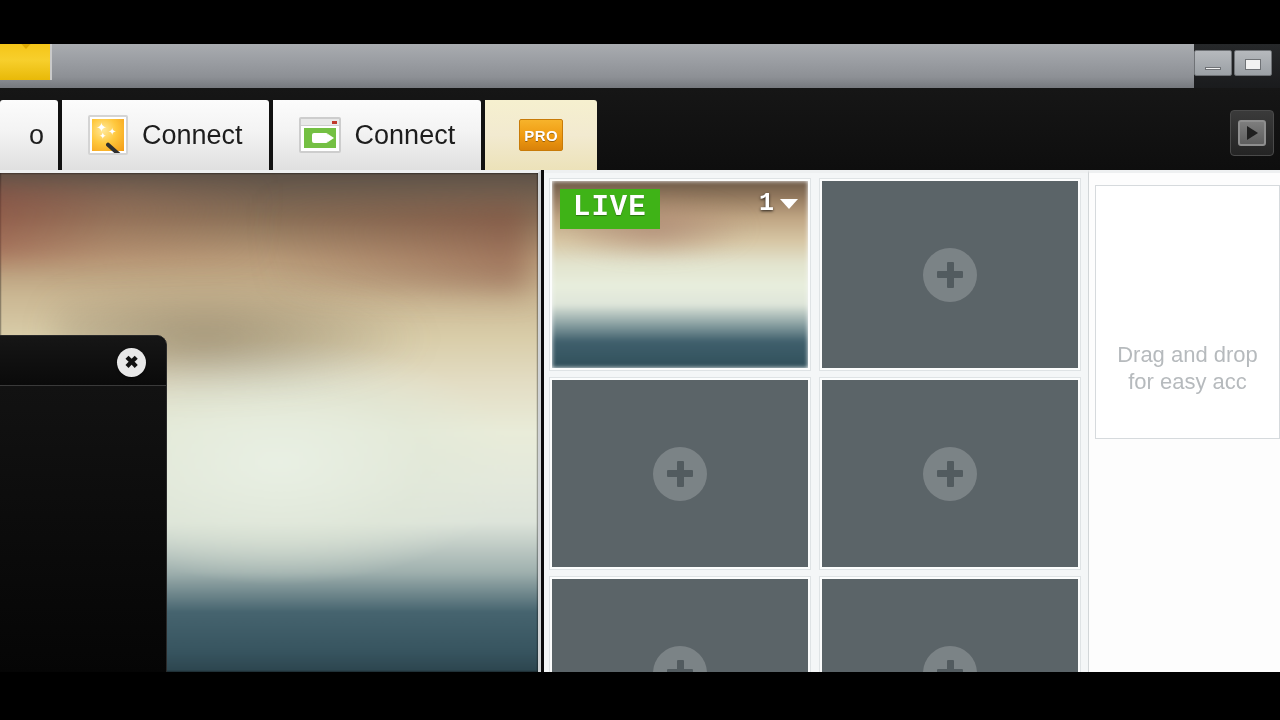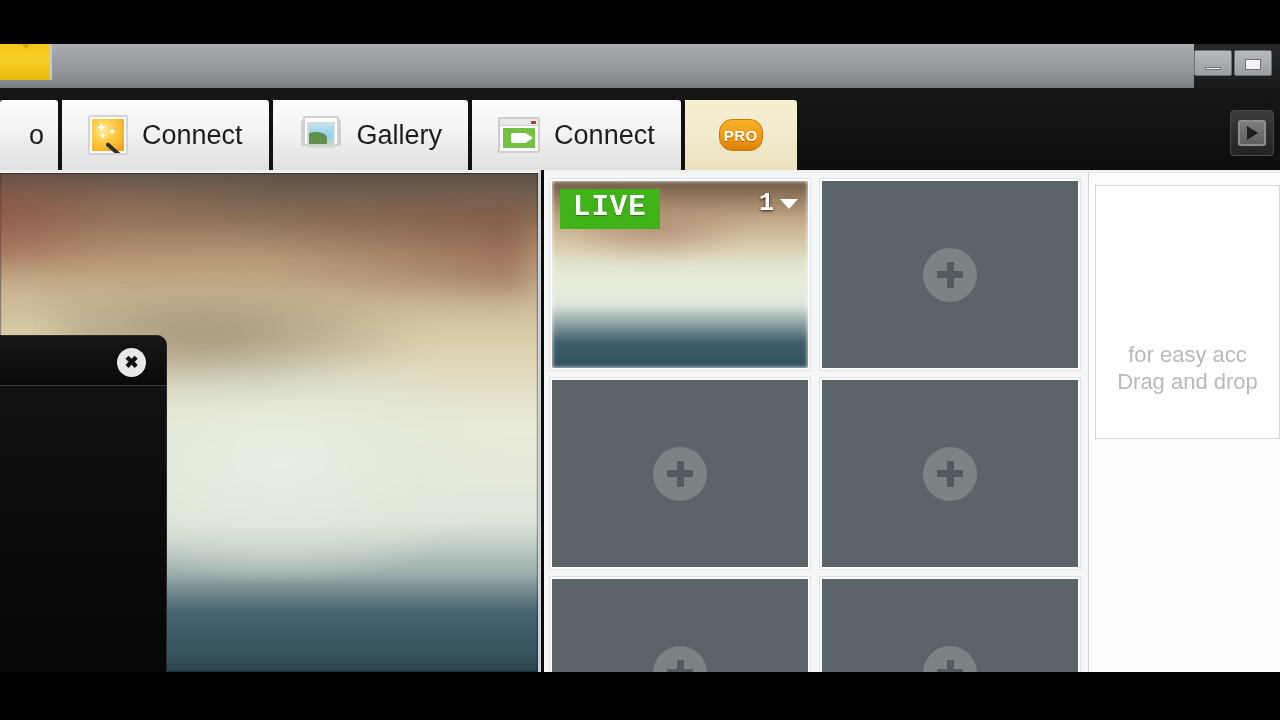--- a/index.html
+++ b/index.html
@@ -107,21 +107,21 @@
   
   .ico-connect { width:42px;height:36px;background:#fff;border:2px solid #cdcdcd;border-radius:2px;position:relative;overflow:hidden;}
   .ico-connect .bar{position:absolute;left:0;top:0;right:0;height:7px;background:#e9e9e9;border-bottom:1px solid #cfcfcf;}
   .ico-connect .bar b{position:absolute;right:2px;top:2px;width:5px;height:3px;background:#c0392b;display:block;}
   .ico-connect .scr{position:absolute;left:3px;top:9px;right:3px;bottom:3px;background:#74c043;display:flex;align-items:center;justify-content:center;}
   .ico-connect .cam{width:16px;height:10px;background:#fff;border-radius:2px;position:relative;}
   .ico-connect .cam:after{content:"";position:absolute;right:-6px;top:1px;border-top:4px solid transparent;border-bottom:4px solid transparent;border-left:6px solid #fff;}
 
   
   .ico-pro {
-    width:44px;height:32px;border-radius:13px;
+    width:44px;height:32px;border-radius:2px;
     background:linear-gradient(180deg,#f7b32b 0%,#ef9a11 55%,#d9820a 100%);
     border:1px solid #c87b08;
     display:flex;align-items:center;justify-content:center;
     color:#fff;font-size:15px;font-weight:bold;letter-spacing:.5px;
     text-shadow:0 1px 0 rgba(0,0,0,.35);
   }
 
   
   .playbtn {
     position:absolute; right:6px; top:22px; width:44px;height:46px;
@@ -328,32 +328,20 @@
           <span class="tab-icon ico-effects">
             <i></i>
             <span class="s1">✦</span>
             <span class="s2">✦</span>
             <span class="s3">✦</span>
             <span class="wand"></span>
           </span>
           <span>Connect</span>
         </div>
 
-        <div class="tab">
-          <span class="tab-icon ico-gallery">
-            <span class="sideL"></span>
-            <span class="sideR"></span>
-            <span class="bk"></span>
-            <span class="pic">
-              <span class="sky"></span>
-              <span class="hill"></span>
-            </span>
-          </span>
-          <span>Gallery</span>
-        </div>
 
         <div class="tab">
           <span class="tab-icon ico-connect">
             <span class="bar">
                 <b></b>
               </span>
             <span class="scr">
               <span class="cam"></span>
             </span>
           </span>
@@ -431,22 +419,22 @@
         </div>
 
       </div>
 
       <div class="sidebar">
 
 
         <div class="panel" style="margin-top:6px;">
           <div class="panel-body fav">
             <div class="fav-hint">
+              <div>Drag and drop</div>
               <div>for easy acc</div>
-              <div>Drag and drop</div>
             </div>
           </div>
         </div>
 
       </div>
 
     </div>
   </div>
 
   <div class="letterbox-top"></div>

